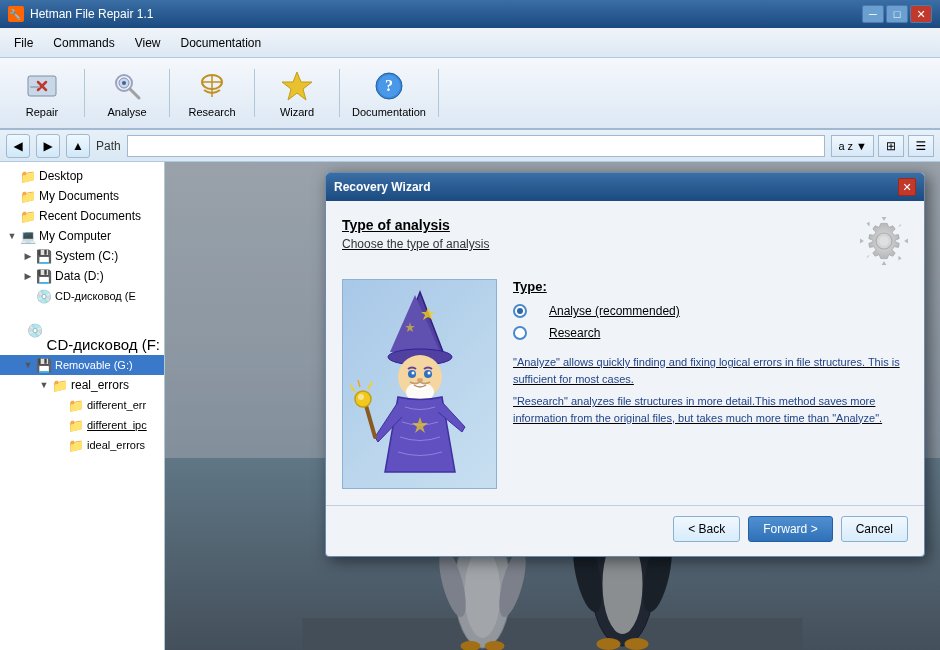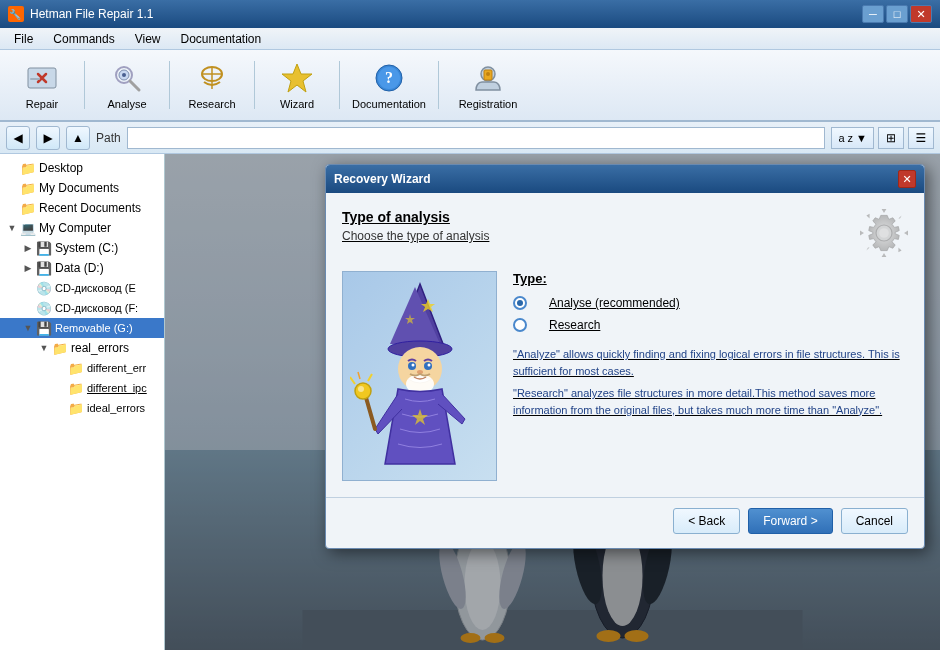--- a/index.html
+++ b/index.html
@@ -50,21 +50,21 @@
       font-size: 11px;
       display: flex; align-items: center; justify-content: center;
       cursor: pointer;
       border-radius: 2px;
     }
     .title-btn.close { background: #c0392b; }
 
     
     .menu-bar {
       background: linear-gradient(to bottom, #f0f4f8, #dce8f4);
-      height: 22px;
+      height: 30px;
       display: flex;
       align-items: center;
       padding: 0 4px;
       border-bottom: 1px solid #b0c8e0;
     }
     .menu-item {
       padding: 2px 10px;
       font-size: 12px;
       color: #000;
       cursor: pointer;
@@ -482,31 +482,20 @@
       <svg width="36" height="36" viewBox="0 0 36 36">
         <circle cx="18" cy="18" r="13" fill="#3a88d8" stroke="#2060a8" stroke-width="1"></circle>
         <circle cx="18" cy="18" r="11" fill="#4a98e8"></circle>
         <text x="18" y="23" text-anchor="middle" fill="white" font-size="16" font-weight="bold" font-family="serif">?</text>
       </svg>
     </div>
     <span class="toolbar-label">Documentation</span>
   </div>
   <div class="toolbar-sep"></div>
 
-  <div class="toolbar-btn" style="width:82px;">
-    <div class="toolbar-icon">
-      <svg width="36" height="36" viewBox="0 0 36 36">
-        <circle cx="18" cy="14" r="7" fill="#c0d0e0" stroke="#8090a0" stroke-width="1.5"></circle>
-        <path d="M12 22 C8 22 6 26 6 30 L30 30 C30 26 28 22 24 22 Z" fill="#c0d0e0" stroke="#8090a0" stroke-width="1.5"></path>
-        <rect x="14" y="10" width="8" height="10" rx="1" fill="#e8a820" stroke="#c08010" stroke-width="1"></rect>
-        <circle cx="18" cy="14" r="2" fill="#c08010"></circle>
-      </svg>
-    </div>
-    <span class="toolbar-label">Registration</span>
-  </div>
 </div>
 
 <div class="address-bar">
   <div class="nav-btn">◀</div>
   <div class="nav-btn">▶</div>
   <div class="nav-btn">▲</div>
   <span class="address-label">Path</span>
   <input class="address-input" type="text" value="" style="">
   <div class="address-right">
     <button class="sort-btn">a z ▼</button>
@@ -557,21 +546,21 @@
 
     <div class="tree-item indent-1">
       <div class="tree-expand"></div>
       <div class="tree-icon drive-icon">💿</div>
       <span style="font-size:11px;">CD-дисковод (E</span>
     </div>
 
     <div class="tree-item indent-1">
       <div class="tree-expand"></div>
       <div class="tree-icon drive-icon">💿</div>
-      <span style="font-size:11px;">CD-дисковод (F:</span>
+      <span style="font-size:15px;margin-top:28px;">CD-дисковод (F:</span>
     </div>
 
     <div class="tree-item indent-1 selected">
       <div class="tree-expand" style="font-size:9px;">▼</div>
       <div class="tree-icon">💾</div>
       <span style="font-size:11px;">Removable (G:)</span>
     </div>
 
     <div class="tree-item indent-2">
       <div class="tree-expand" style="font-size:9px;">▼</div>

